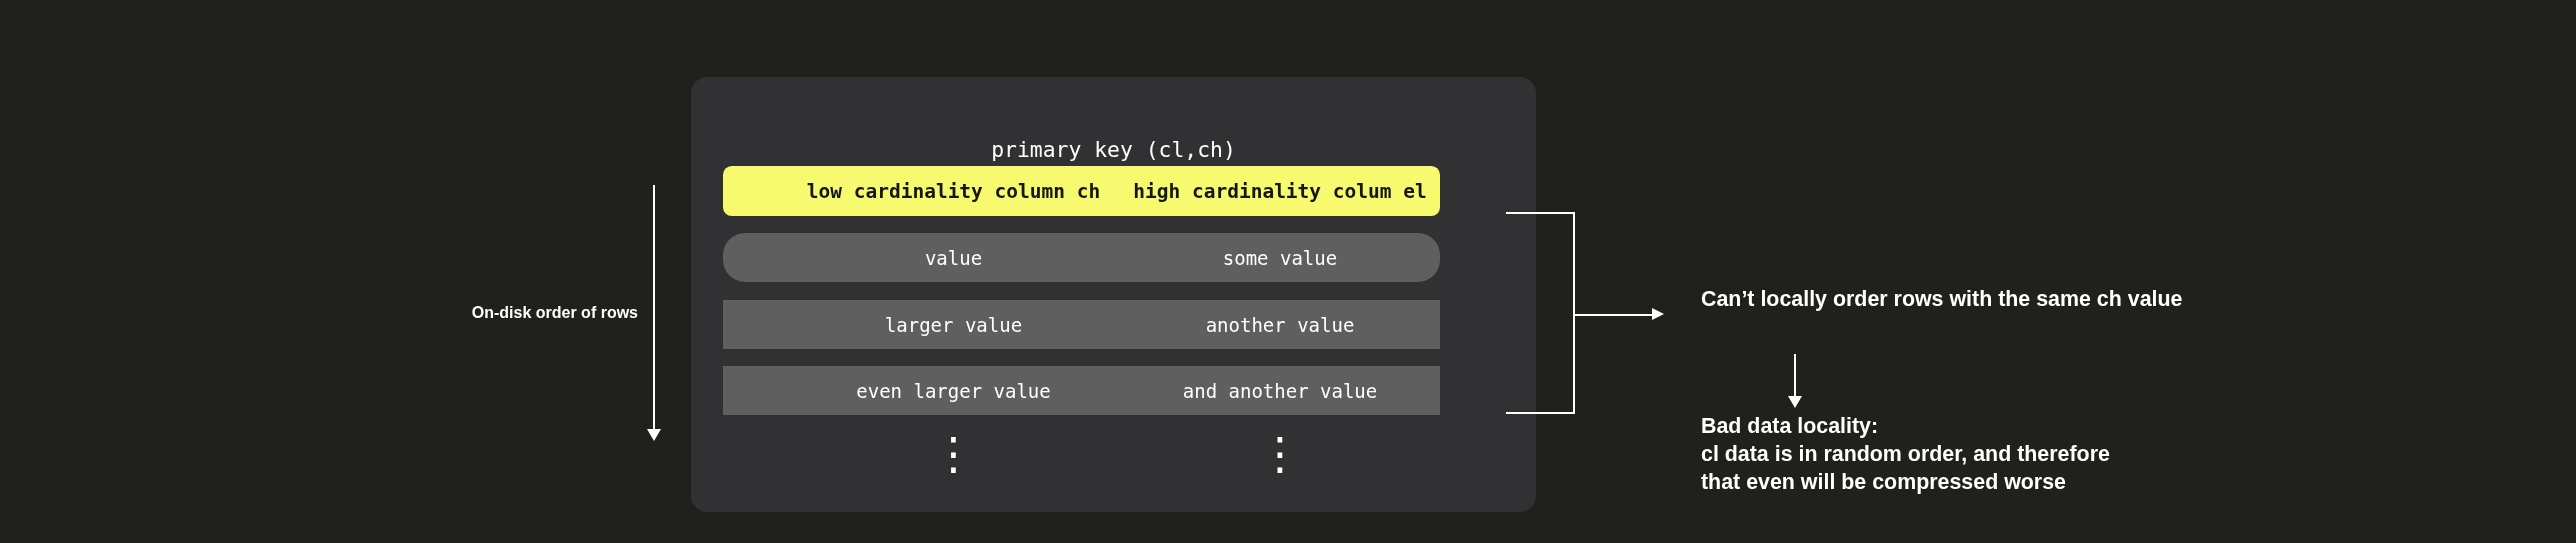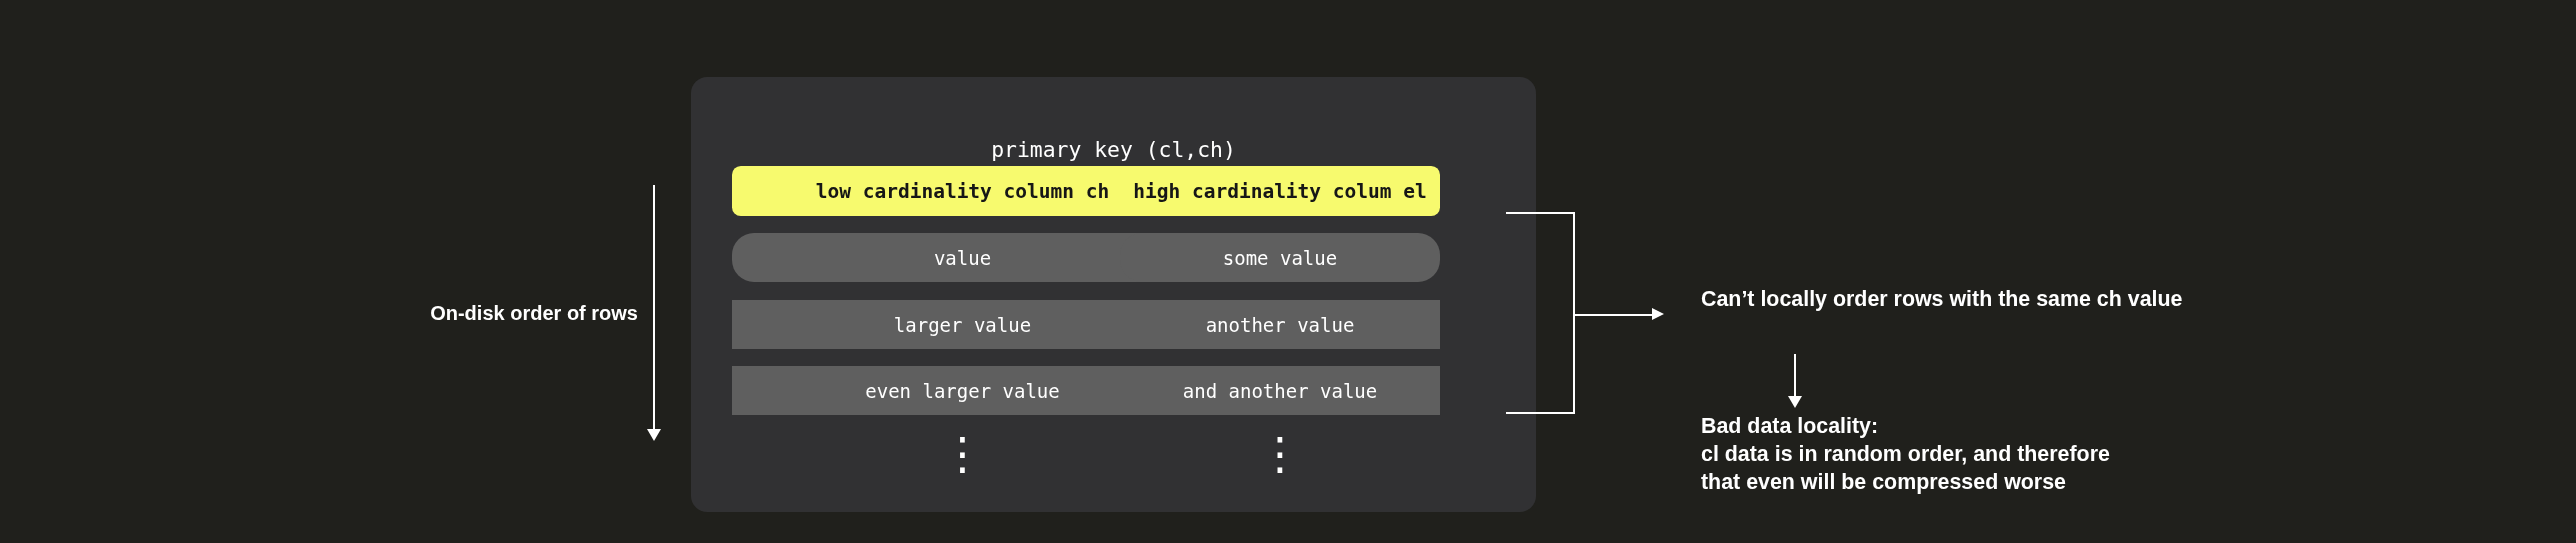--- a/index.html
+++ b/index.html
@@ -22,42 +22,42 @@
     text-align: center; color: #ffffff;
     font-family: "DejaVu Sans Mono", monospace;
     font-size: 21.4px; line-height: 26.4px;
   }
   .hdr {
     height: 50px; background: #f7fa6e; border-radius: 8.8px;
     display: flex; align-items: center; justify-content: center;
     font-family: "DejaVu Sans Mono", monospace;
     font-size: 19.5px; color: #161616; font-weight: bold;
   }
-  .col1 { left: 41px;  width: 461px; }
+  .col1 { left: 32px;  width: 461px; }
   .col2 { left: 429px; width: 320px; }
   .hdr-row { top: 89px; }
   .cell {
     height: 49px; background: #5f5f5f;
     display: flex; align-items: center; justify-content: center;
     font-family: "DejaVu Sans Mono", monospace;
     font-size: 19px; color: #ffffff;
   }
   .row1 { top: 156px; border-radius: 22px; } .row2 { top: 223px; } .row3 { top: 289px; }
   .dots {
     top: 344px; height: 65px;
     display: flex; align-items: center; justify-content: center;
     color: #ffffff; font-size: 45px; line-height: 65px;
     font-family: "DejaVu Sans", sans-serif;
   }
 
   
   .disk-label {
     left: 339px; top: 300px; width: 299px;
     text-align: right; color: #ffffff;
-    font-size: 20px; font-weight: bold; line-height: 26.4px;
+    font-size: 16px; font-weight: bold; line-height: 26.4px;
     white-space: nowrap;
   }
   .wline { background: #ffffff; }
   .left-arrow-line { left: 653px; top: 185px; width: 1.9px; height: 245px; }
   .tri-down { width: 0; height: 0; border-left: 7px solid transparent; border-right: 7px solid transparent; border-top: 12.6px solid #ffffff; }
   .left-arrow-head { left: 647px; top: 429px; }
 
   
   .bracket-top    { left: 1506px; top: 212px; width: 69px; height: 1.9px; }
   .bracket-vert   { left: 1573px; top: 212px; width: 1.9px;  height: 202px; }

